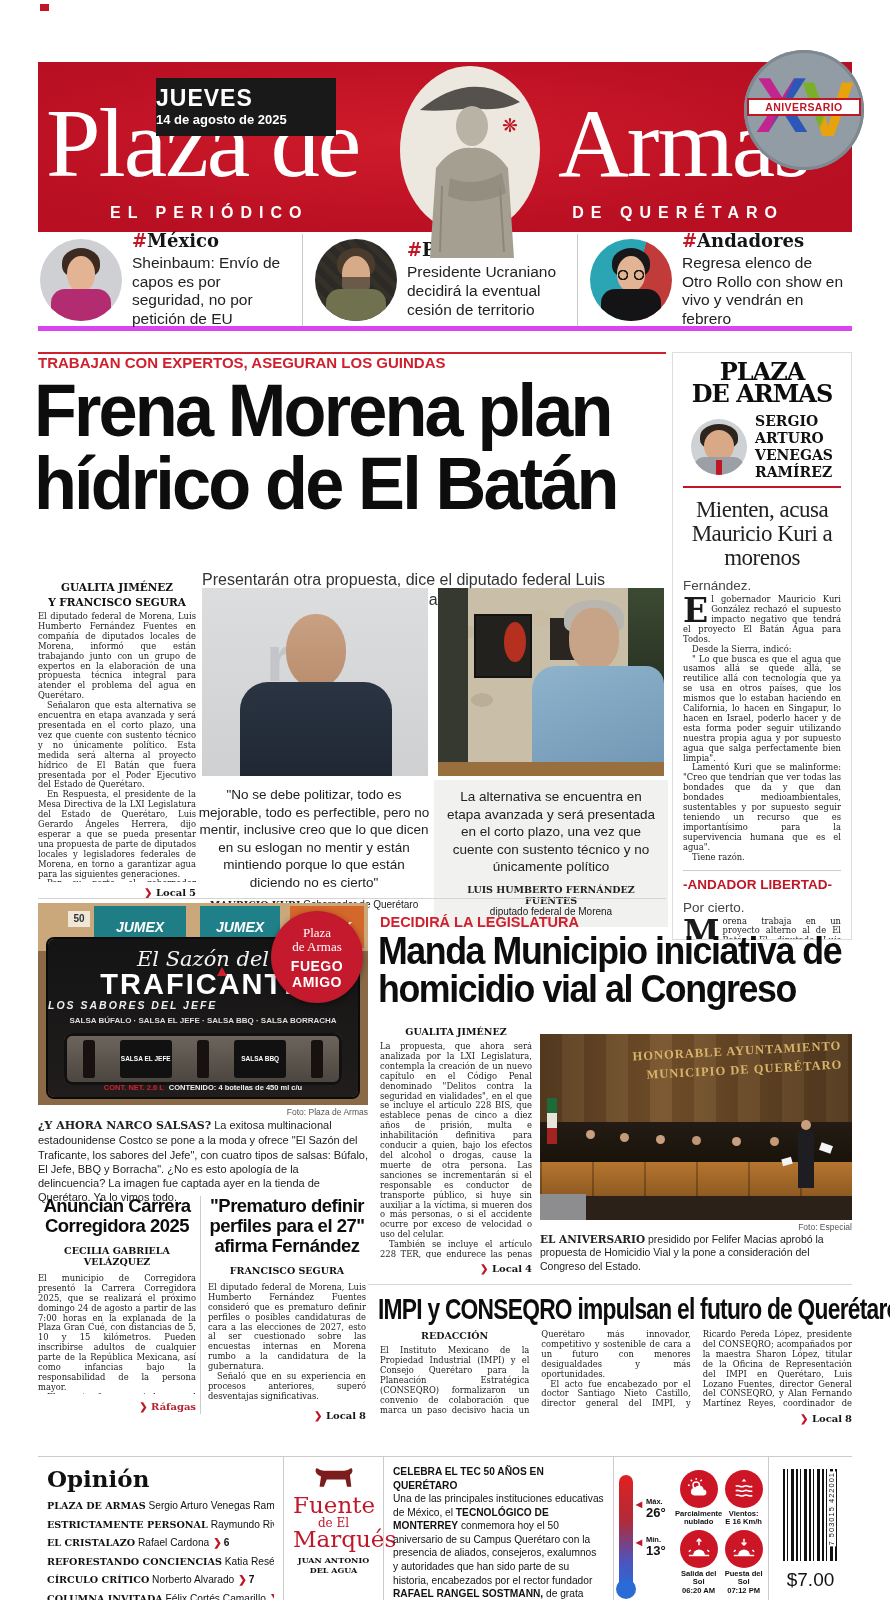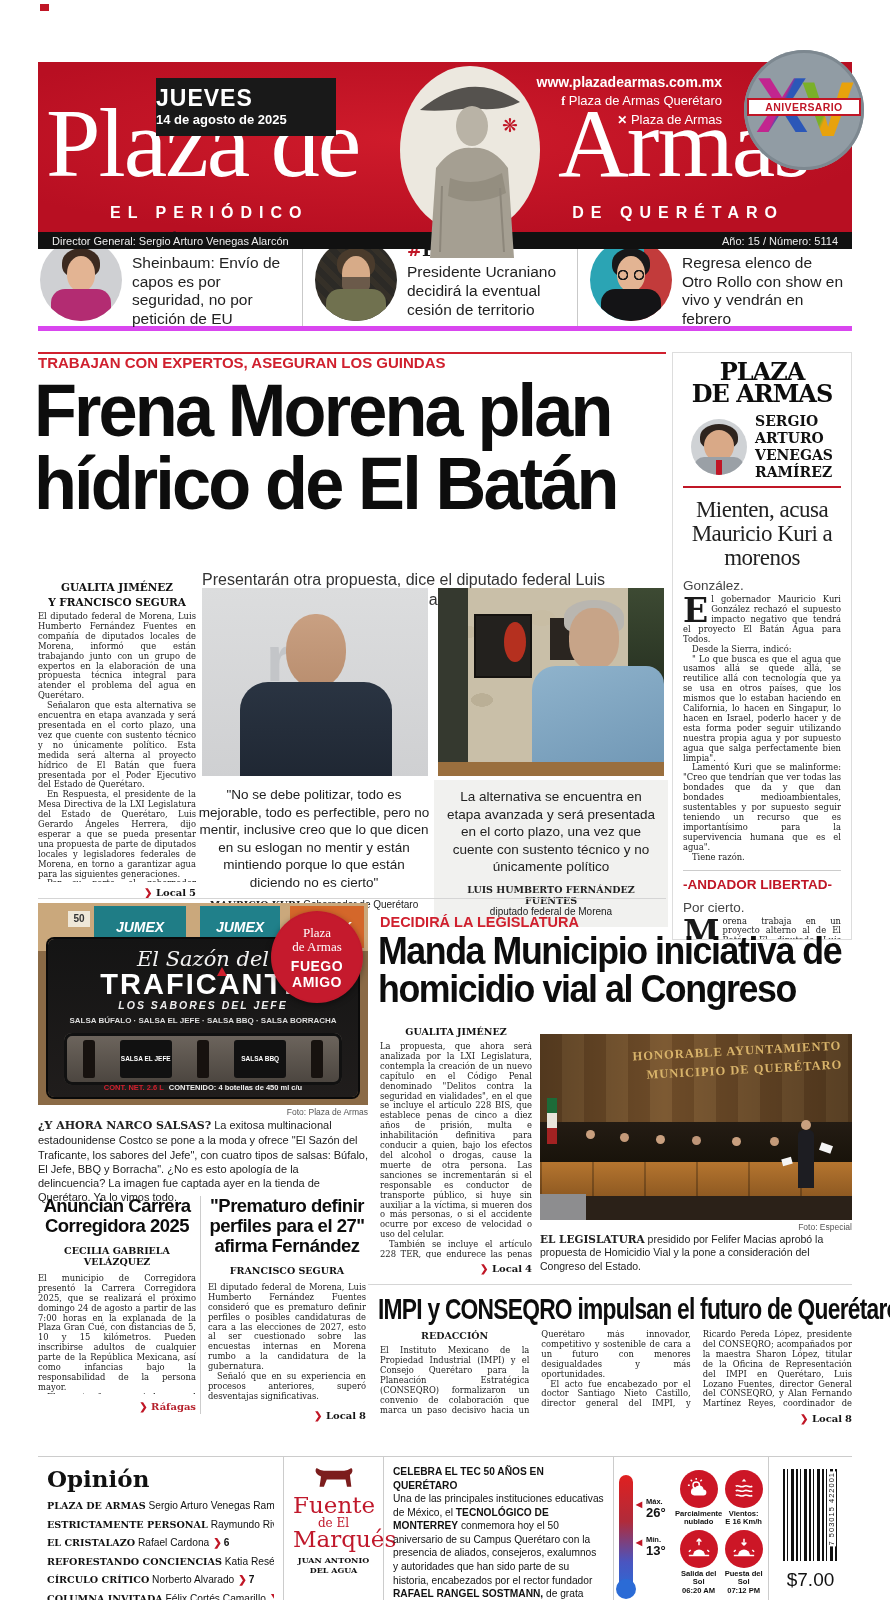--- a/index.html
+++ b/index.html
@@ -121,21 +121,21 @@
 #fuego-photo{position:absolute;left:38px;top:903px;width:330px;height:202px;overflow:hidden;background:linear-gradient(180deg,#caa87c 0 48px,#8a6a46 48px)}
 .jx{position:absolute;top:3px;height:42px;color:#fff;font-weight:bold;font-style:italic;font-size:14px;display:flex;align-items:center;justify-content:center}
 .jx1{left:56px;width:92px;background:#1f7d86}
 .jx2{left:162px;width:80px;background:#20808a}
 .jx3{left:252px;width:74px;background:#d4672a}
 .fifty{position:absolute;left:30px;top:8px;width:22px;height:16px;background:#efe7d8;color:#333;font-size:10px;font-weight:bold;text-align:center;line-height:16px}
 .salsa-box{position:absolute;left:10px;right:10px;top:36px;bottom:8px;background:linear-gradient(180deg,#141414,#201d1c);border-radius:6px;box-shadow:0 0 0 2px #0a0a0a}
 .sb-script{font-family:"DejaVu Serif",serif;font-style:italic;color:#f3f3f3;font-size:21px;text-align:center;margin-top:8px}
 .sb-name{position:relative;color:#fff;font-weight:bold;font-size:29px;text-align:center;letter-spacing:2px;line-height:.95}
 .sb-flame{position:absolute;left:50%;top:-4px;margin-left:14px;width:0;height:0;border-left:5px solid rgba(0,0,0,0);border-right:5px solid rgba(0,0,0,0);border-bottom:9px solid #d0202e}
-.sb-tag{color:#eee;font-weight:bold;font-size:10.5px;letter-spacing:2px;text-align:center;font-style:italic}
+.sb-tag{color:#eee;font-weight:bold;font-size:10.5px;letter-spacing:2px;text-align:left;font-style:italic}
 .sb-flavors{color:#ddd;font-weight:bold;font-size:8px;text-align:center;margin-top:5px}
 .sb-window{position:absolute;left:16px;right:16px;top:94px;height:52px;background:linear-gradient(180deg,#6e665e,#4a443e);border-radius:8px;box-shadow:inset 0 0 0 3px #111;display:flex;align-items:center;justify-content:space-around;padding:0 6px}
 .bottle{width:12px;height:38px;background:#17120f;border-radius:3px 3px 2px 2px}
 .sb-label{width:52px;height:38px;background:#111;border-radius:3px;color:#fff;font-size:6.5px;font-weight:bold;text-align:center;display:flex;align-items:center;justify-content:center;line-height:1.3}
 .sb-contents{position:absolute;left:0;right:0;bottom:5px;text-align:center;font-size:7.5px;font-weight:bold;color:#eee}
 .sb-contents .cl{color:#d0202e;margin-right:5px}
 .fuego-badge{position:absolute;right:5px;top:8px;width:92px;height:92px;border-radius:50%;background:radial-gradient(circle,#c51a2d 66%,#9e1322);color:#fff;text-align:center;z-index:3;box-shadow:0 2px 6px rgba(0,0,0,.4)}
 .fb-brand{font-family:"Liberation Serif",serif;font-size:13px;line-height:1.05;padding-top:15px}
 .fb-line{font-weight:bold;font-size:14px;letter-spacing:.5px;line-height:1.15}
 .fb-line.first{margin-top:5px}
@@ -233,42 +233,27 @@
       <svg width="160" height="192" viewBox="0 0 160 192">
         <ellipse cx="80" cy="84" rx="70" ry="84" fill="#ece8df"></ellipse>
         <path d="M30 44 Q80 2 130 36 Q110 46 80 42 Q50 46 30 44Z" fill="#55524e"></path>
         <ellipse cx="82" cy="60" rx="16" ry="20" fill="#b9b3a6"></ellipse>
         <path d="M40 192 L46 102 Q62 80 82 82 Q102 80 118 102 L124 192 Z" fill="#a59f92"></path>
         <path d="M60 112 Q85 122 112 107 L116 127 Q85 142 58 130Z" fill="#948e80"></path>
         <path d="M52 120 L50 186 M110 122 L114 186" stroke="#8d877b" stroke-width="2" fill="none"></path>
       </svg>
       <div class="ornament">❋</div>
     </div>
-    <div class="web-links">
-      <div class="web-url">www.plazadearmas.com.mx</div>
-      <div class="social-row">
-        <span class="icon-chip">f</span>
-        <span>Plaza de Armas Querétaro</span>
-      </div>
-      <div class="social-row">
-        <span class="icon-chip">✕</span>
-        <span>Plaza de Armas</span>
-      </div>
-    </div>
     <div class="xv-badge">
       <span class="xv-letter xv-x">X</span>
       <span class="xv-letter xv-v">V</span>
       <div class="xv-band">ANIVERSARIO</div>
     </div>
     <div class="mast-sub sleft">EL PERIÓDICO</div>
     <div class="mast-sub sright">DE QUERÉTARO</div>
-  </div>
-  <div class="director-bar">
-    <span>Director General: Sergio Arturo Venegas Alarcón</span>
-    <span>Año: 15 / Número: 5114</span>
   </div>
 
   <div class="teasers">
     <div class="teaser">
       <div class="avatar t1">
         <div class="av-hair"></div>
         <div class="av-face"></div>
         <div class="av-body"></div>
       </div>
       <div>
@@ -363,21 +348,21 @@
         <div class="rp-tie"></div>
       </div>
       <div class="rail-name">
         <div>SERGIO</div>
         <div>ARTURO</div>
         <div>VENEGAS</div>
         <div>RAMÍREZ</div>
       </div>
     </div>
     <div class="rail-headline">Mienten, acusa Mauricio Kuri a morenos</div>
-    <div class="rail-lede">González.</div>
+    <div class="rail-lede">Fernández.</div>
     <div class="col-body">
       <p><span class="dropcap">E</span><span>l gobernador Mauricio Kuri González rechazó el supuesto impacto negativo que tendrá el proyecto El Batán Agua para Todos.</span></p>
       <p>Desde la Sierra, indicó:</p>
       <p>" Lo que busca es que el agua que usamos allá se quede allá, se reutilice allá con tecnología que ya se usa en otros países, que los mismos que lo estaban haciendo en California, lo hacen en Singapur, lo hacen en Israel, poderlo hacer y de esta forma poder seguir utilizando nuestra propia agua y por supuesto agua que salga perfectamente bien limpia".</p>
       <p>Lamentó Kuri que se malinforme: "Creo que tendrían que ver todas las bondades que da y que dan bondades medioambientales, sustentables y por supuesto seguir teniendo un recurso que es importantísimo para la supervivencia humana que es el agua".</p>
       <p>Tiene razón.</p>
     </div>
     <div class="rail-sec">-ANDADOR LIBERTAD-</div>
     <div class="rail-lede">Por cierto.</div>
     <div class="col-body">
@@ -463,21 +448,21 @@
     <div class="heads"></div>
     <div class="desk"></div>
     <div class="floorp"></div>
     <div class="sh"></div>
     <div class="standing"></div>
     <div class="paper pp1"></div>
     <div class="paper pp2"></div>
   </div>
   <div id="leg-credit">Foto: Especial</div>
   <div id="leg-caption">
-    <b>EL LEGISLATURA</b>
+    <b>EL ANIVERSARIO</b>
     <span>presidido por Felifer Macias aprobó la propuesta de Homicidio Vial y la pone a consideración del Congreso del Estado.</span>
   </div>
 
   <div class="rule-h" style="left:368px;top:1284px;width:484px"></div>
   <div id="impi-headline">IMPI y CONSEQRO impulsan el futuro de Querétaro</div>
   <div id="impi-body" class="col-body">
     <div class="impi-byline">REDACCIÓN</div>
     <p>El Instituto Mexicano de la Propiedad Industrial (IMPI) y el Consejo Querétaro para la Planeación Estratégica (CONSEQRO) formalizaron un convenio de colaboración que marca un paso decisivo hacia un Querétaro más innovador, competitivo y sostenible de cara a un futuro con menores desigualdades y más oportunidades.</p>
     <p>El acto fue encabezado por el doctor Santiago Nieto Castillo, director general del IMPI, y Ricardo Pereda López, presidente del CONSEQRO; acompañados por la maestra Sharon López, titular de la Oficina de Representación del IMPI en Querétaro, Luis Lozano Fuentes, director General del CONSEQRO, y Alan Fernando Martínez Reyes, coordinador de Vinculación y Proyectos Estratégicos del organismo; así como las diputadas locales Claudia Díaz Gayou y Andrea Tovar, integrantes de la LXI Legislatura del Estado de Querétaro.</p>
   </div>

